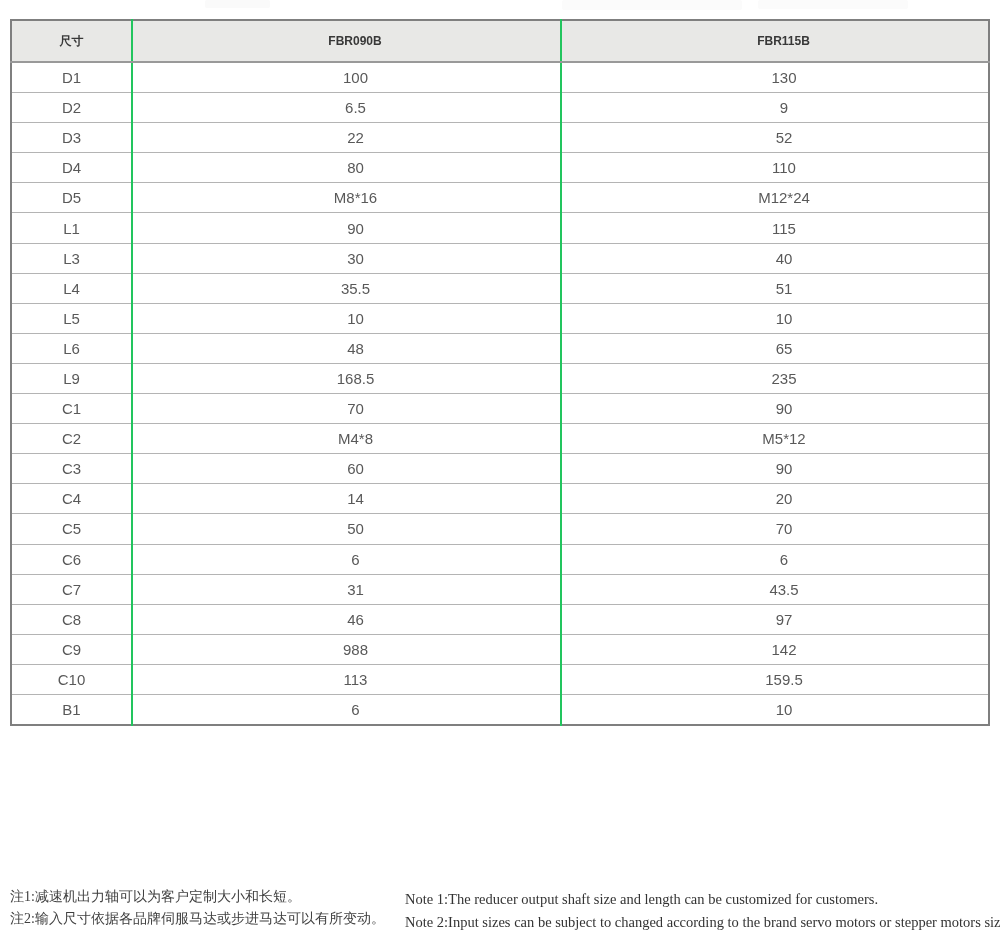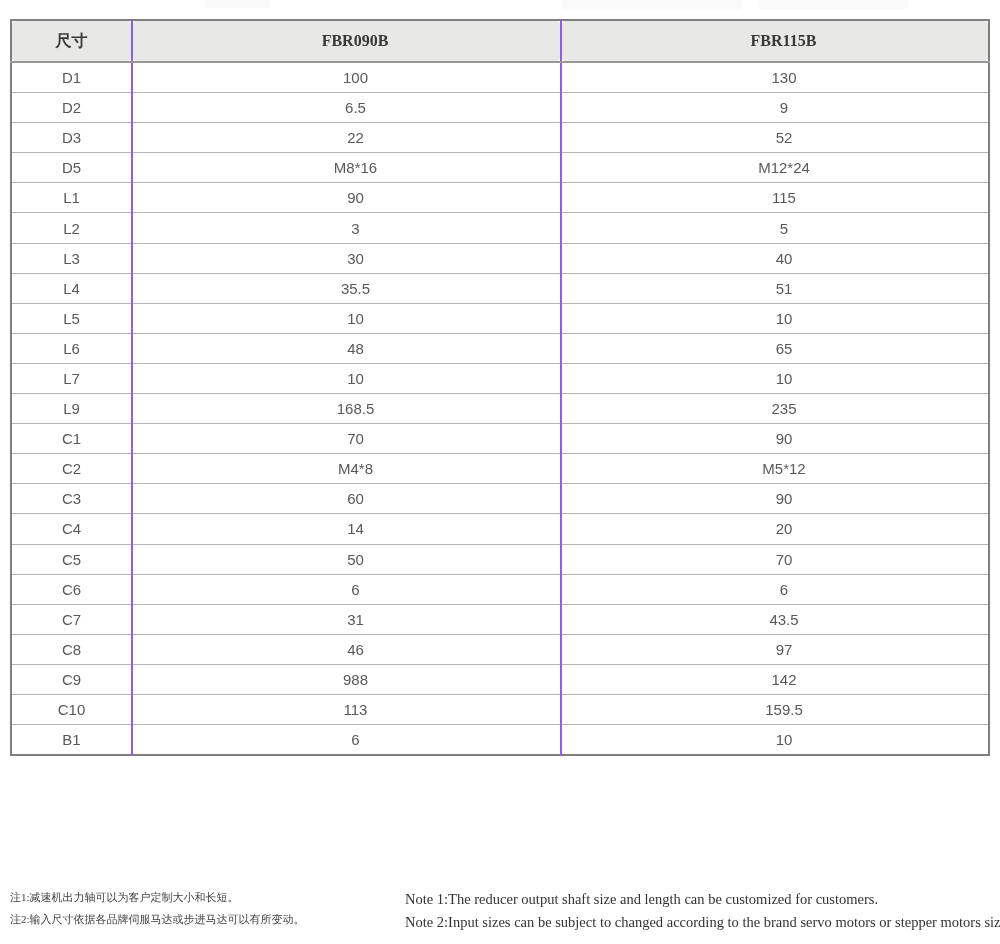--- a/index.html
+++ b/index.html
@@ -31,57 +31,56 @@
     table-layout: fixed;
     border: 2px solid #7f7f7f;
   }
   .spec-table col.c-label { width: 121px; }
   .spec-table col.c-v1    { width: 429px; }
   .spec-table col.c-v2    { width: auto;  }
 
   .spec-table th {
     height: 38px;
     background: #e8e8e6;
-    font-family: Liberation Serif, serif;
+    font-family: Liberation Sans, sans-serif;
     font-weight: bold;
-    font-size: 16px;
+    font-size: 12px;
     color: #383838;
     border-bottom: 2px solid #999999;
     text-align: center;
     vertical-align: middle;
-    border-radius: 7px;
   }
   .spec-table td {
     height: 29.1px;
     font-size: 15px;
     color: #595959;
     text-align: center;
     vertical-align: middle;
     border-top: 1px solid #b4b4b4;
     background: #ffffff;
     padding: 0;
   }
   .spec-table th + th,
   .spec-table td + td {
-    border-left: 2px solid #8b5cf6;
+    border-left: 2px solid #22c55e;
     padding-left: 18px;
   }
 
   .notes {
     position: absolute;
     left: 10px;
     top: 886px;
     width: 985px;
     display: flex;
     justify-content: space-between;
     align-items: flex-start;
   }
   .notes-cn {
     font-family: "Liberation Serif", "DejaVu Serif", serif;
-    font-size: 11px;
+    font-size: 14px;
     color: #3f3f3f;
     line-height: 22px;
     white-space: nowrap;
   }
   .notes-en {
     position: absolute;
     left: 395px;
     top: 2px;
     font-family: "Liberation Serif", "DejaVu Serif", serif;
     font-size: 14.5px;
@@ -121,58 +120,53 @@
       <td>D2</td>
       <td>6.5</td>
       <td>9</td>
     </tr>
       <tr>
       <td>D3</td>
       <td>22</td>
       <td>52</td>
     </tr>
       <tr>
+      <td>D4</td>
+      <td>80</td>
+      <td>110</td>
+    </tr>
+      <tr>
       <td>D5</td>
       <td>M8*16</td>
       <td>M12*24</td>
     </tr>
       <tr>
       <td>L1</td>
       <td>90</td>
       <td>115</td>
     </tr>
       <tr>
-      <td>L2</td>
-      <td>3</td>
-      <td>5</td>
-    </tr>
-      <tr>
       <td>L3</td>
       <td>30</td>
       <td>40</td>
     </tr>
       <tr>
       <td>L4</td>
       <td>35.5</td>
       <td>51</td>
     </tr>
       <tr>
       <td>L5</td>
       <td>10</td>
       <td>10</td>
     </tr>
       <tr>
       <td>L6</td>
       <td>48</td>
       <td>65</td>
-    </tr>
-      <tr>
-      <td>L7</td>
-      <td>10</td>
-      <td>10</td>
     </tr>
       <tr>
       <td>L9</td>
       <td>168.5</td>
       <td>235</td>
     </tr>
       <tr>
       <td>C1</td>
       <td>70</td>
       <td>90</td>

